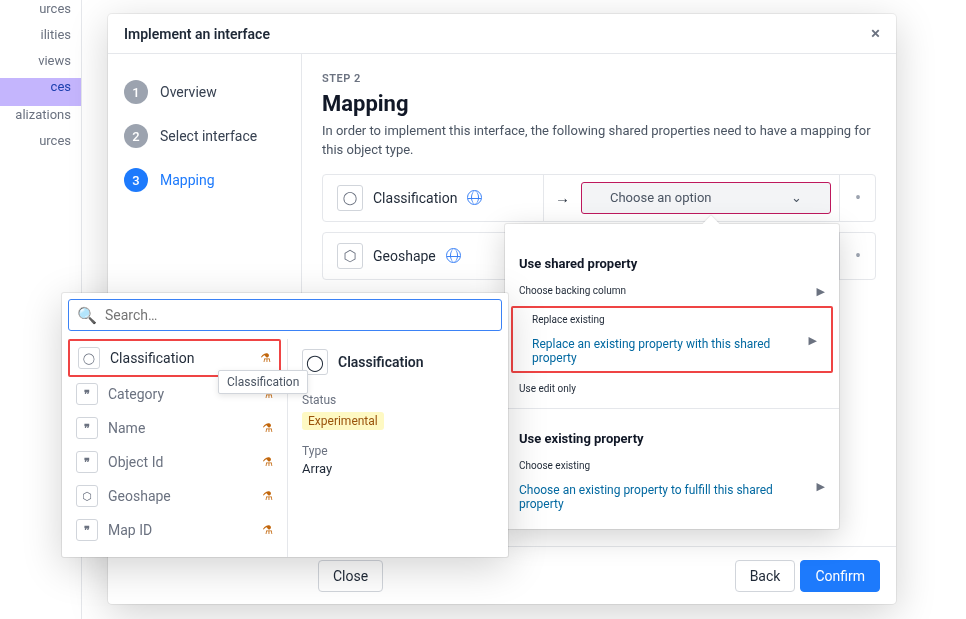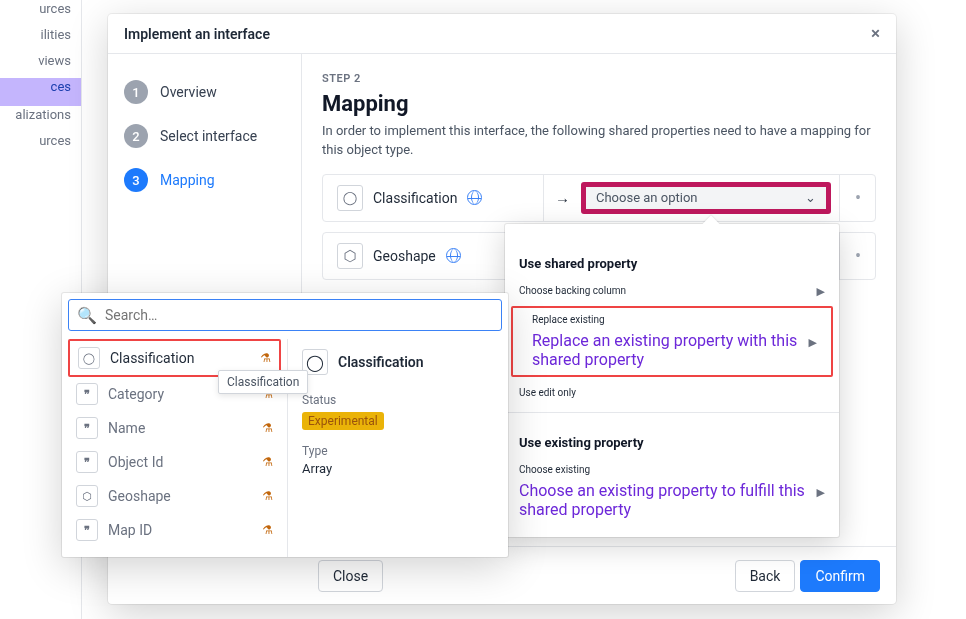--- a/index.html
+++ b/index.html
@@ -34,30 +34,30 @@
 
     .prop-row { border: 1px solid #e5e7eb; border-radius: 4px; display: flex; align-items: center; height: 48px; margin-bottom: 10px; }
     .prop-row .left { display: flex; align-items: center; gap: 10px; padding: 0 14px; flex: 0 0 220px; }
     .prop-row .icon-box { width: 26px; height: 26px; border: 1px solid #d1d5db; border-radius: 3px; display: flex; align-items: center; justify-content: center; color: #6b7280; font-size: 14px; }
     .prop-row .name { font-size: 14px; }
     .globe { width: 15px; height: 15px; border-radius: 50%; border: 1.5px solid #3b82f6; position: relative; display: inline-block; }
     .globe::before { content: ""; position: absolute; top: 0; bottom: 0; left: 50%; width: 6px; margin-left: -3.5px; border: 1.5px solid #3b82f6; border-radius: 50%; border-top: none; border-bottom: none; }
     .globe::after { content: ""; position: absolute; left: 0; right: 0; top: 50%; height: 0; border-top: 1.5px solid #3b82f6; }
     .arrow-cell { width: 38px; display: flex; justify-content: center; border-left: 1px solid #e5e7eb; height: 100%; align-items: center; color: #1f2937; font-size: 15px; }
     .select-cell { flex: 1; padding: 0 8px 0 0; height: 100%; display: flex; align-items: center; }
-    .select-cell .sel { flex: 1; height: 32px; background: #f3f4f6; border: 5px solid #be185d; border-radius: 3px; display: flex; align-items: center; padding: 0 10px; font-size: 13px; color: #4b5563; justify-content: space-between; cursor: pointer; }
+    .select-cell .sel { flex: 1; height: 32px; background: #f3f4f6; border: 1px solid #be185d; border-radius: 3px; display: flex; align-items: center; padding: 0 28px; font-size: 13px; color: #4b5563; justify-content: space-between; cursor: pointer; }
     .dots { width: 36px; display: flex; justify-content: center; color: #9ca3af; border-left: 1px solid #e5e7eb; height: 100%; align-items: center; cursor: pointer; font-size: 18px; letter-spacing: -1px; }
 
     
     .dropdown { position: absolute; left: 505px; top: 224px; width: 334px; background: #fff; border-radius: 2px; box-shadow: 0 8px 30px rgba(0,0,0,.18), 0 0 0 1px rgba(0,0,0,.08); padding: 10px 0; }
     .dropdown .pointer { position: absolute; top: -6px; left: 200px; width: 12px; height: 12px; background: #fff; transform: rotate(45deg); box-shadow: -1px -1px 1px rgba(0,0,0,.06); }
     .dropdown h4 { font-size: 13px; font-weight: 700; padding: 6px 14px 6px; color: #111827; margin-top: 16px; }
     .dropdown .opt { padding: 8px 14px; cursor: pointer; display: flex; flex-direction: column; position: relative; }
     .dropdown .opt .t { font-size: 10px; color: #1f2937; }
-    .dropdown .opt .d { font-size: 16px; color: #6d28d9; margin-top: 6px; max-width: 290px; }
+    .dropdown .opt .d { font-size: 12px; color: #0369a1; margin-top: 12px; max-width: 290px; }
     .dropdown .opt .chev { position: absolute; right: 14px; top: 50%; transform: translateY(-50%); color: #6b7280; font-size: 11px; }
     .dropdown .highlight { border: 2px solid #ef4444; border-radius: 2px; margin: 2px 6px; padding: 6px 19px; }
     .dropdown hr { border: none; border-top: 1px solid #e5e7eb; margin: 6px 0; }
 
     
     .popover { position: absolute; left: 62px; top: 293px; width: 446px; background: #fff; border-radius: 2px; box-shadow: 0 10px 40px rgba(0,0,0,.18), 0 0 0 1px rgba(0,0,0,.08); display: flex; flex-wrap: wrap; }
     .popover .search-wrap { padding: 6px 6px 8px; width: 100%; }
     .popover .search { width: 100%; height: 32px; border: 1px solid #3b82f6; border-radius: 3px; display: flex; align-items: center; padding: 0 8px; gap: 8px; color: #6b7280; }
     .popover .search input { border: none; outline: none; flex: 1; font-size: 14px; color: #1f2937; }
     .popover .list { width: 226px; border-right: 1px solid #e5e7eb; padding: 0 6px 10px; position: relative; }
@@ -65,21 +65,21 @@
     .popover .row .icon-box { width: 22px; height: 22px; border: 1px solid #d1d5db; border-radius: 3px; display: flex; align-items: center; justify-content: center; color: #6b7280; font-size: 11px; }
     .popover .row.sel { color: #1f2937; }
     .popover .row.sel-box { border: 2px solid #ef4444; }
     .popover .beaker { margin-left: auto; font-size: 12px; color: #c2660b; }
     .popover .detail { flex: 1; padding: 10px 14px; }
     .popover .detail-head { display: flex; align-items: center; gap: 10px; margin-bottom: 18px; }
     .popover .detail-head .icon-box { width: 26px; height: 26px; border: 1px solid #d1d5db; border-radius: 3px; display: flex; align-items: center; justify-content: center; }
     .popover .detail-head .name { font-weight: 600; font-size: 14px; }
     .popover .field { margin-bottom: 14px; }
     .popover .label { font-size: 12px; color: #6b7280; margin-bottom: 3px; }
-    .popover .badge { display: inline-block; background: #eab308; color: #9a530c; border-radius: 3px; padding: 2px 6px; font-size: 12px; }
+    .popover .badge { display: inline-block; background: #fef9c3; color: #9a530c; border-radius: 3px; padding: 2px 6px; font-size: 12px; }
     .popover .val { font-size: 13px; color: #1f2937; }
 
     .btn { height: 32px; padding: 0 14px; border-radius: 4px; font-size: 14px; cursor: pointer; display: inline-flex; align-items: center; border: 1px solid #d1d5db; background: #fff; color: #1f2937; }
     .btn.primary { background: #1d7afc; border-color: #1d7afc; color: #fff; }
 
     .shield-icon { font-size: 13px; }
     .poly-icon { font-size: 15px; }
     .quote-icon { font-size: 10px; font-weight: bold; }
   </style>
 </head>

